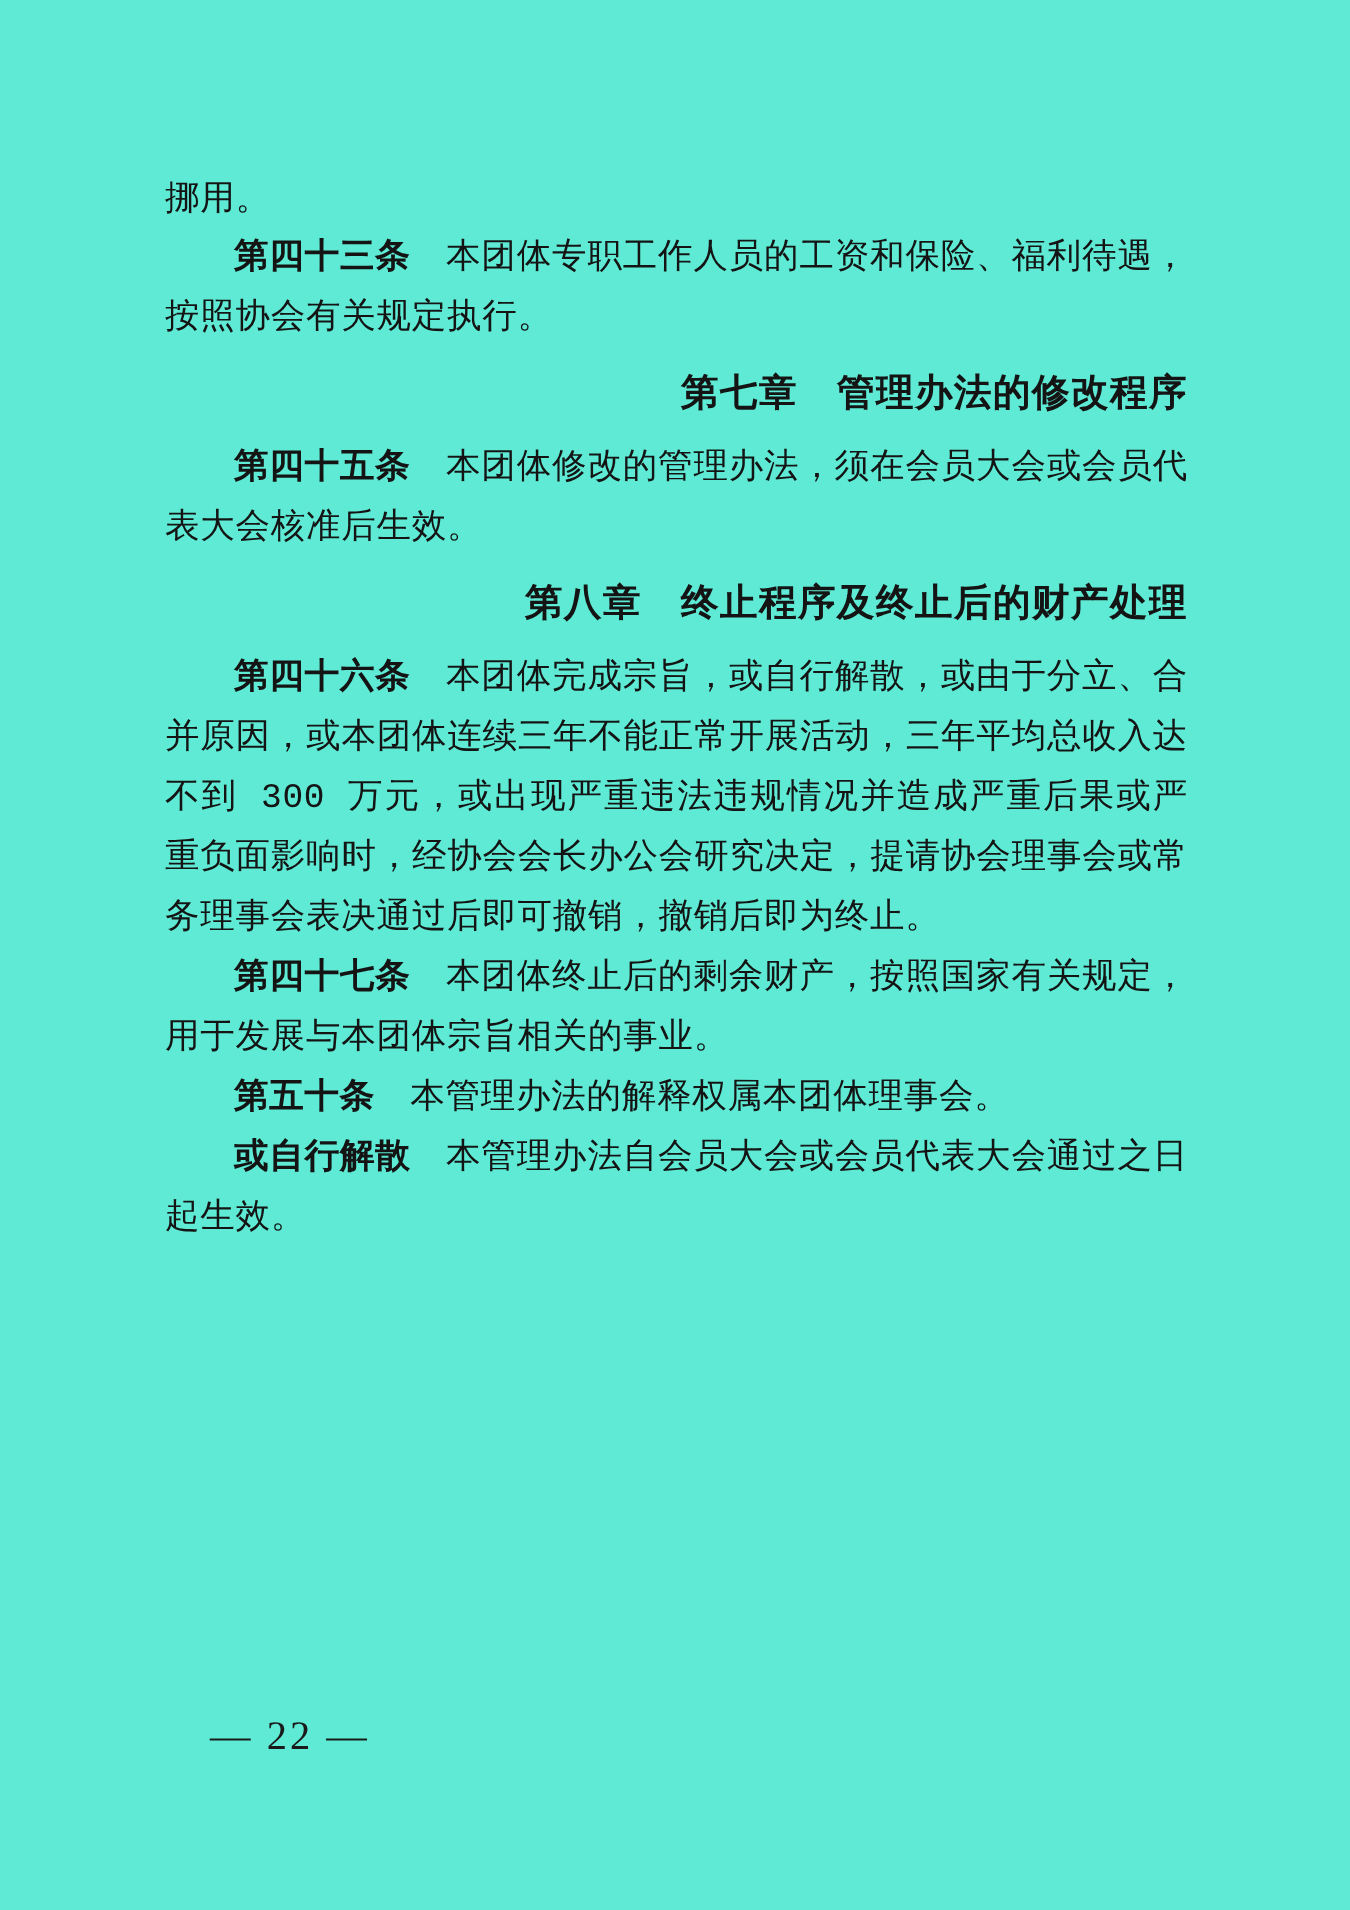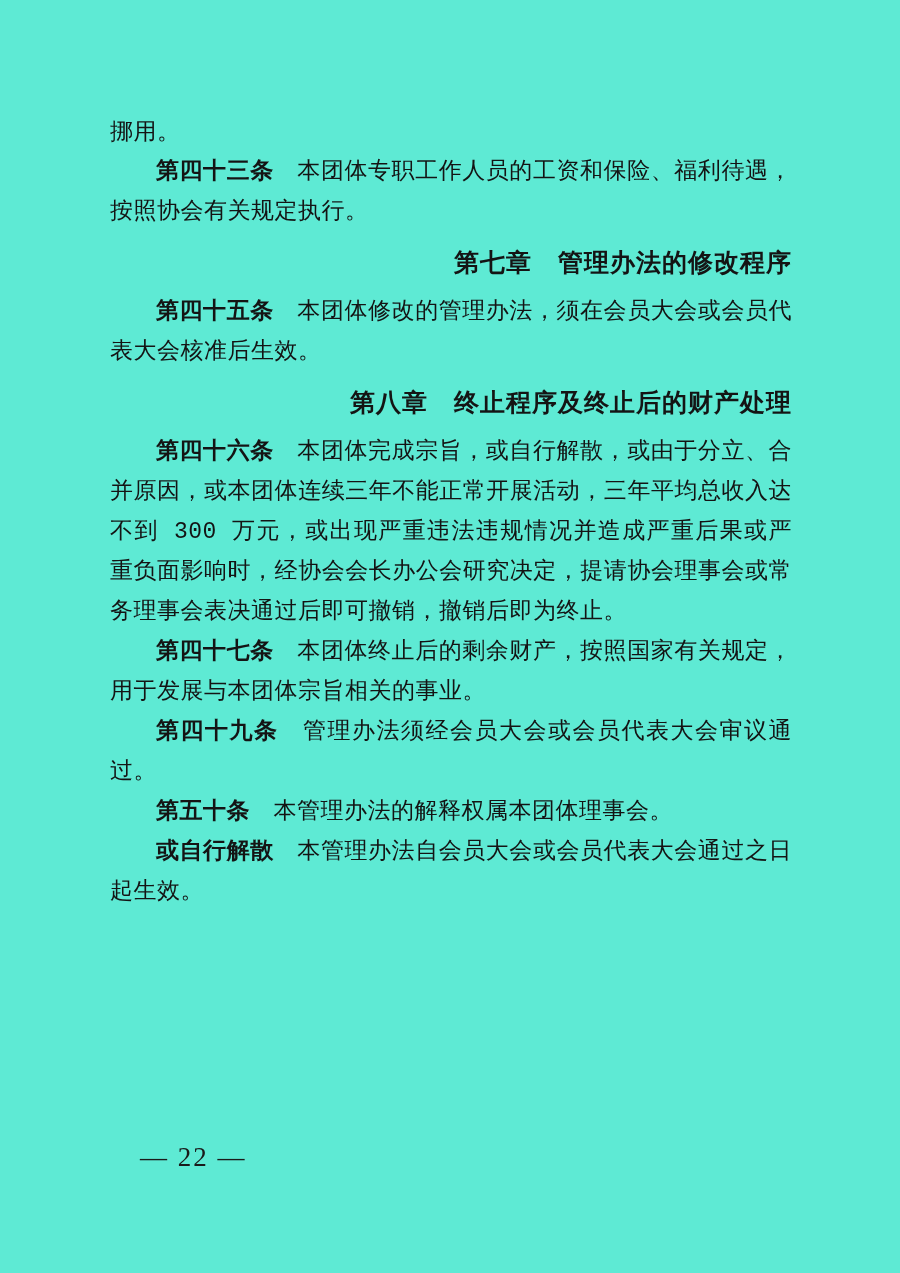--- a/index.html
+++ b/index.html
@@ -60,20 +60,19 @@
 
 <div class="page">
   <div class="doc-body">
       <p class="para">挪用。</p>
       <p class="para indented"><span class="article-label">第四十三条</span>　本团体专职工作人员的工资和保险、福利待遇，按照协会有关规定执行。</p>
       <p class="chapter-heading">第七章　管理办法的修改程序</p>
       <p class="para indented"><span class="article-label">第四十五条</span>　本团体修改的管理办法，须在会员大会或会员代表大会核准后生效。</p>
       <p class="chapter-heading">第八章　终止程序及终止后的财产处理</p>
       <p class="para indented"><span class="article-label">第四十六条</span>　本团体完成宗旨，或自行解散，或由于分立、合并原因，或本团体连续三年不能正常开展活动，三年平均总收入达不到 300 万元，或出现严重违法违规情况并造成严重后果或严重负面影响时，经协会会长办公会研究决定，提请协会理事会或常务理事会表决通过后即可撤销，撤销后即为终止。</p>
       <p class="para indented"><span class="article-label">第四十七条</span>　本团体终止后的剩余财产，按照国家有关规定，用于发展与本团体宗旨相关的事业。</p>
-      <p class="para indented"><span class="article-label">第四十九条</span>　管理办法须经会员大会或会员代表大会审议通过。</p>
       <p class="para indented"><span class="article-label">第五十条</span>　本管理办法的解释权属本团体理事会。</p>
       <p class="para indented"><span class="article-label">或自行解散</span>　本管理办法自会员大会或会员代表大会通过之日起生效。</p>
     </div>
   <div class="footer">
     <span>— 22 —</span>
   </div>
 </div>
 
 </body></html>

